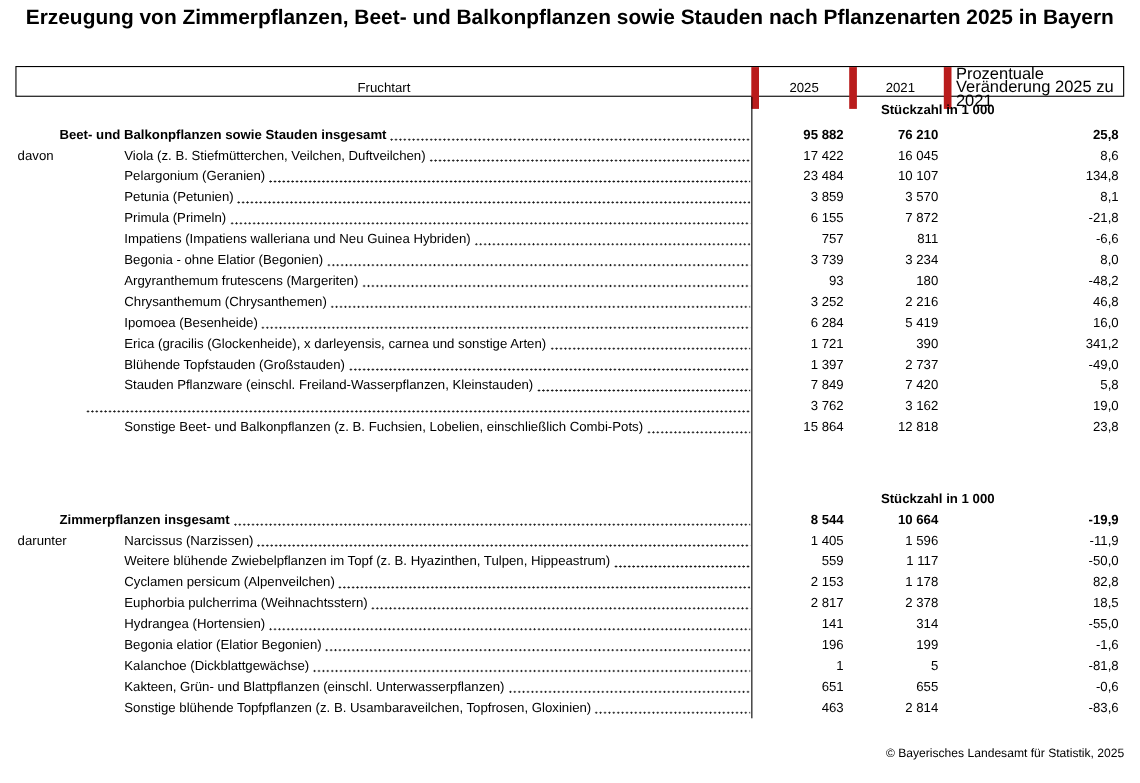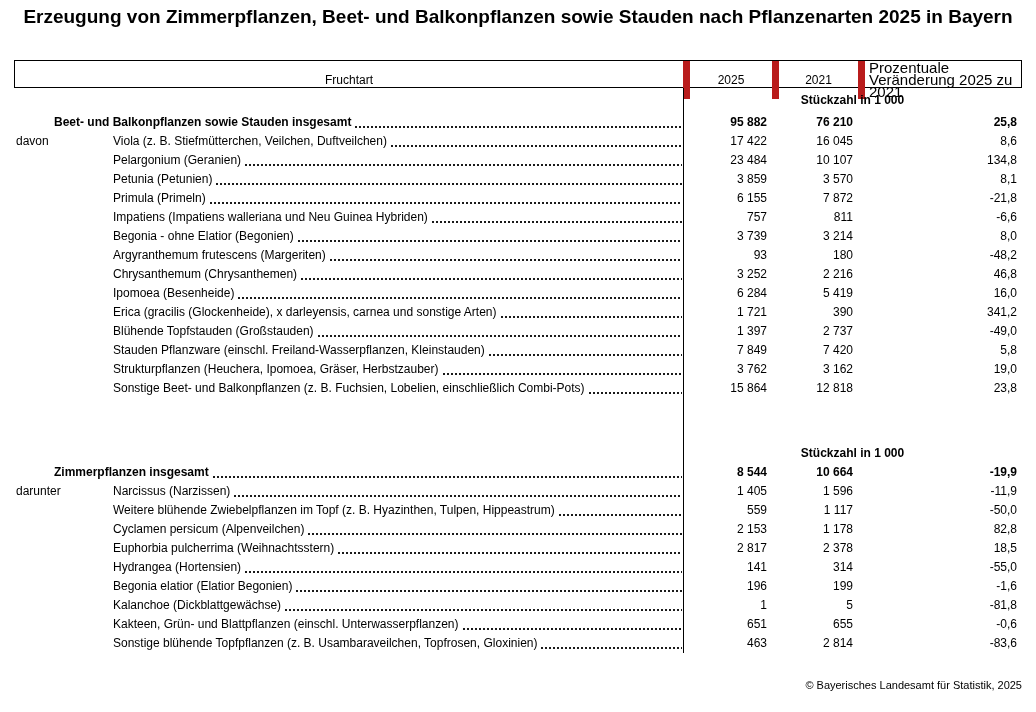--- a/index.html
+++ b/index.html
@@ -148,21 +148,21 @@
     <div class="cell num pct">-6,6</div>
   </div>
 
   <div class="row">
     <div class="cell label-cell">
       <span class="prefix"></span>
       <span class="label-text">Begonia - ohne Elatior (Begonien)</span>
       <span class="leader"></span>
     </div>
     <div class="cell num v2025">3 739</div>
-    <div class="cell num v2021">3 214</div>
+    <div class="cell num v2021">3 234</div>
     <div class="cell num pct">8,0</div>
   </div>
 
   <div class="row">
     <div class="cell label-cell">
       <span class="prefix"></span>
       <span class="label-text">Argyranthemum frutescens (Margeriten)</span>
       <span class="leader"></span>
     </div>
     <div class="cell num v2025">93</div>
@@ -221,21 +221,20 @@
       <span class="leader"></span>
     </div>
     <div class="cell num v2025">7 849</div>
     <div class="cell num v2021">7 420</div>
     <div class="cell num pct">5,8</div>
   </div>
 
   <div class="row">
     <div class="cell label-cell">
       <span class="prefix"></span>
-      <span class="label-text">Strukturpflanzen (Heuchera, Ipomoea, Gräser, Herbstzauber)</span>
       <span class="leader"></span>
     </div>
     <div class="cell num v2025">3 762</div>
     <div class="cell num v2021">3 162</div>
     <div class="cell num pct">19,0</div>
   </div>
 
   <div class="row">
     <div class="cell label-cell">
       <span class="prefix"></span>

